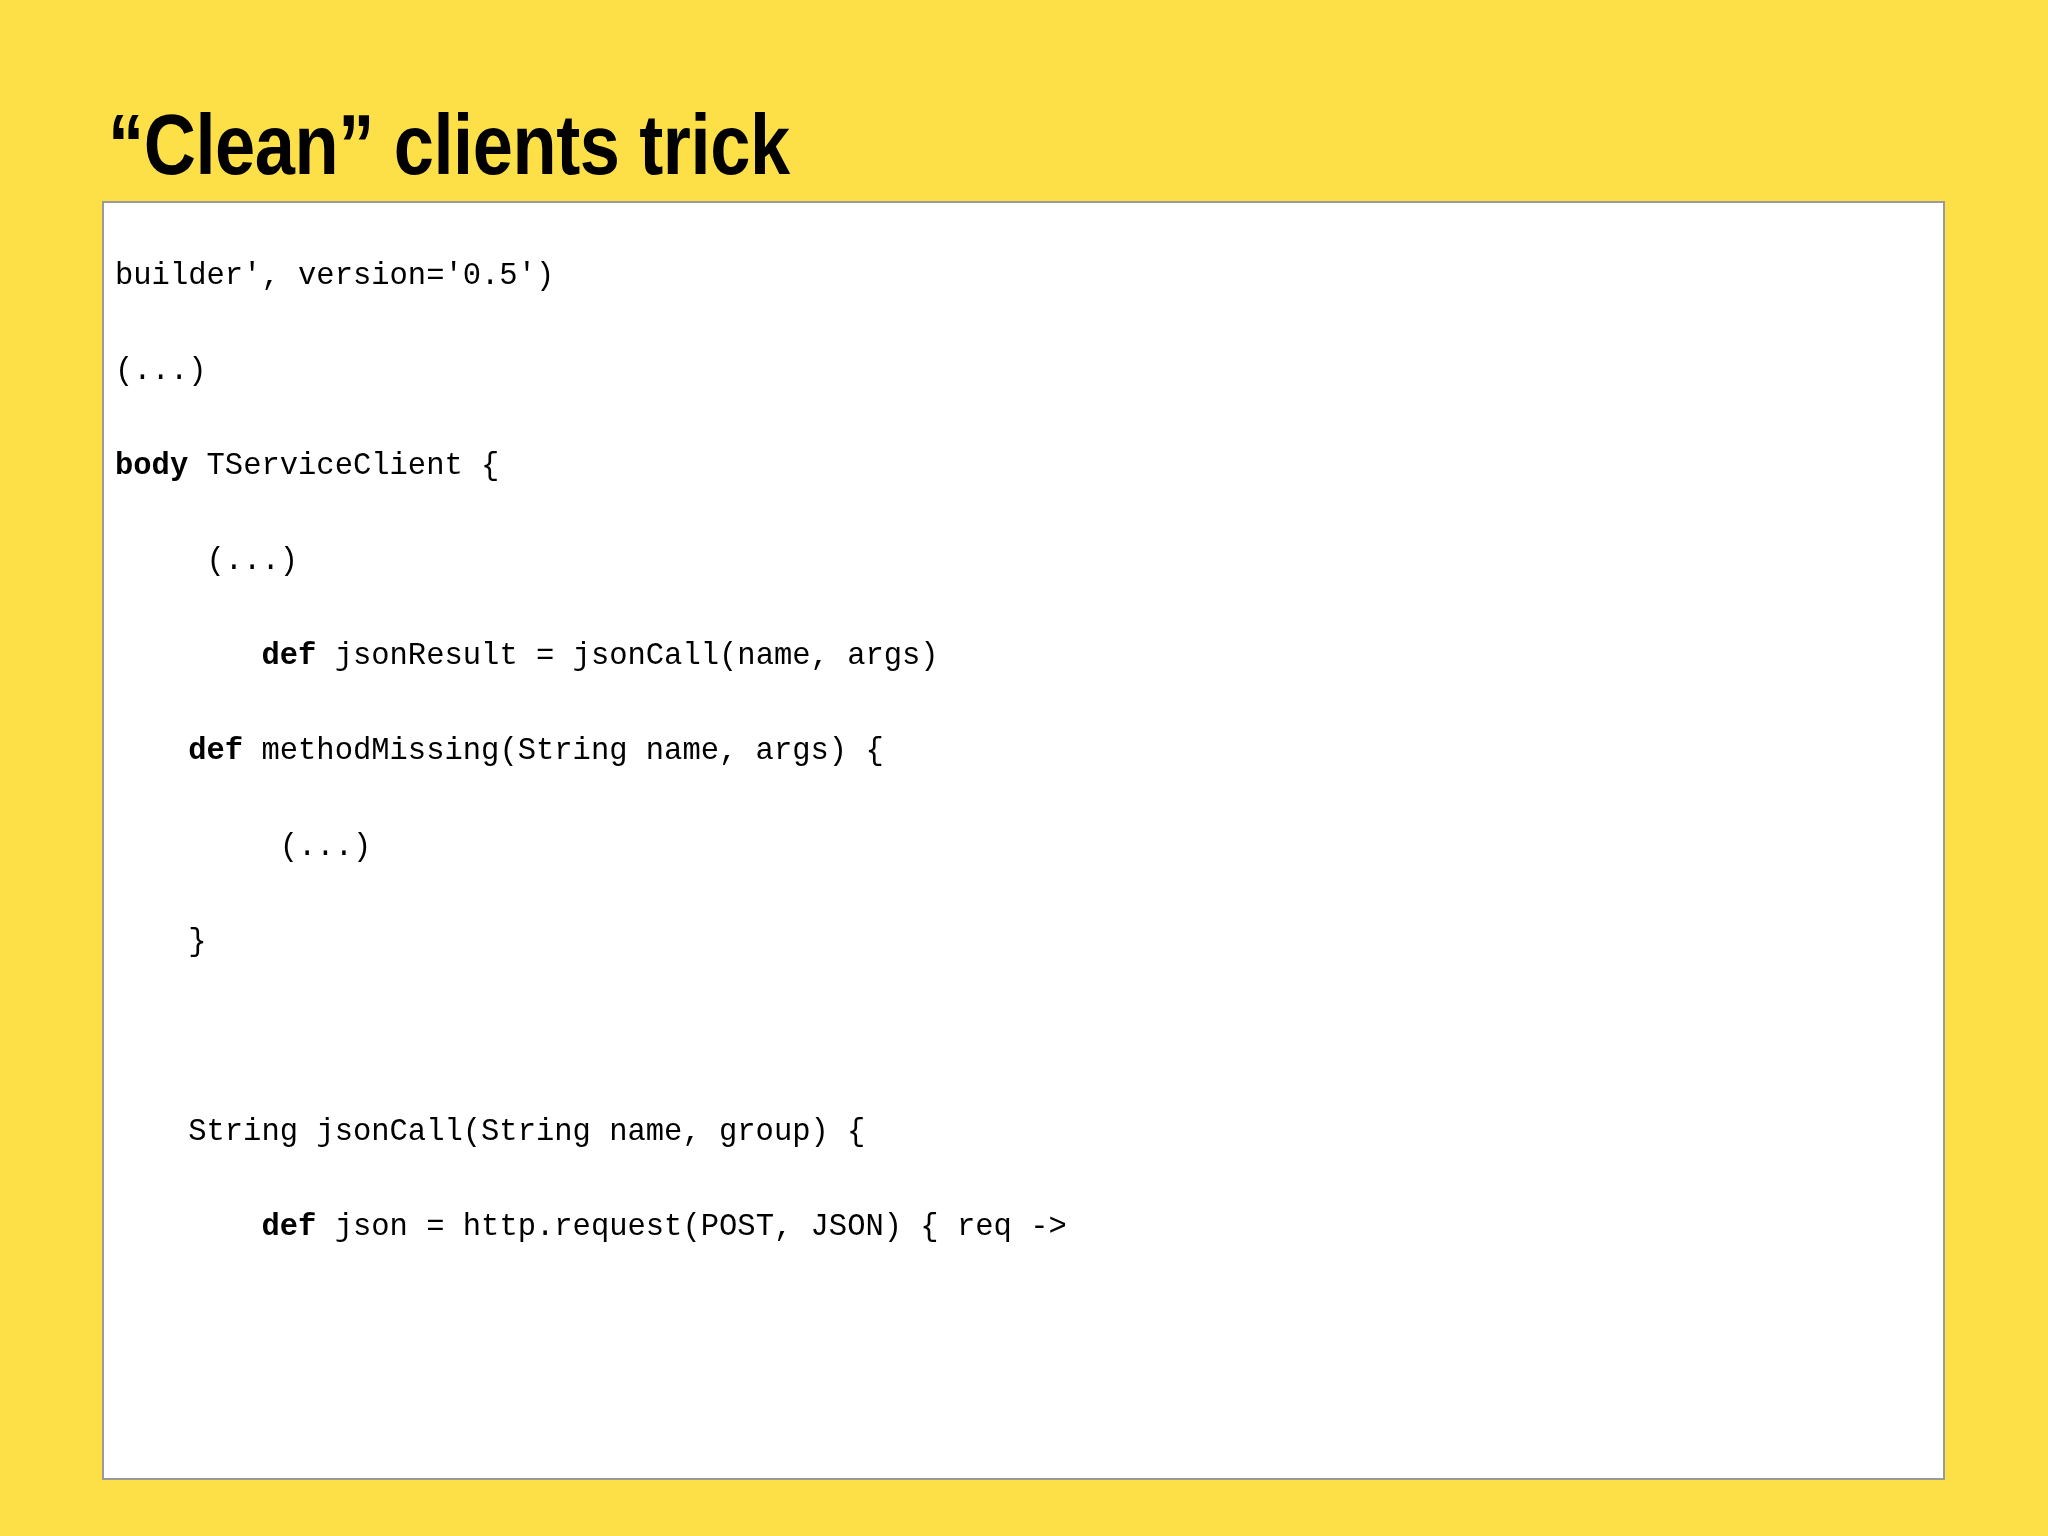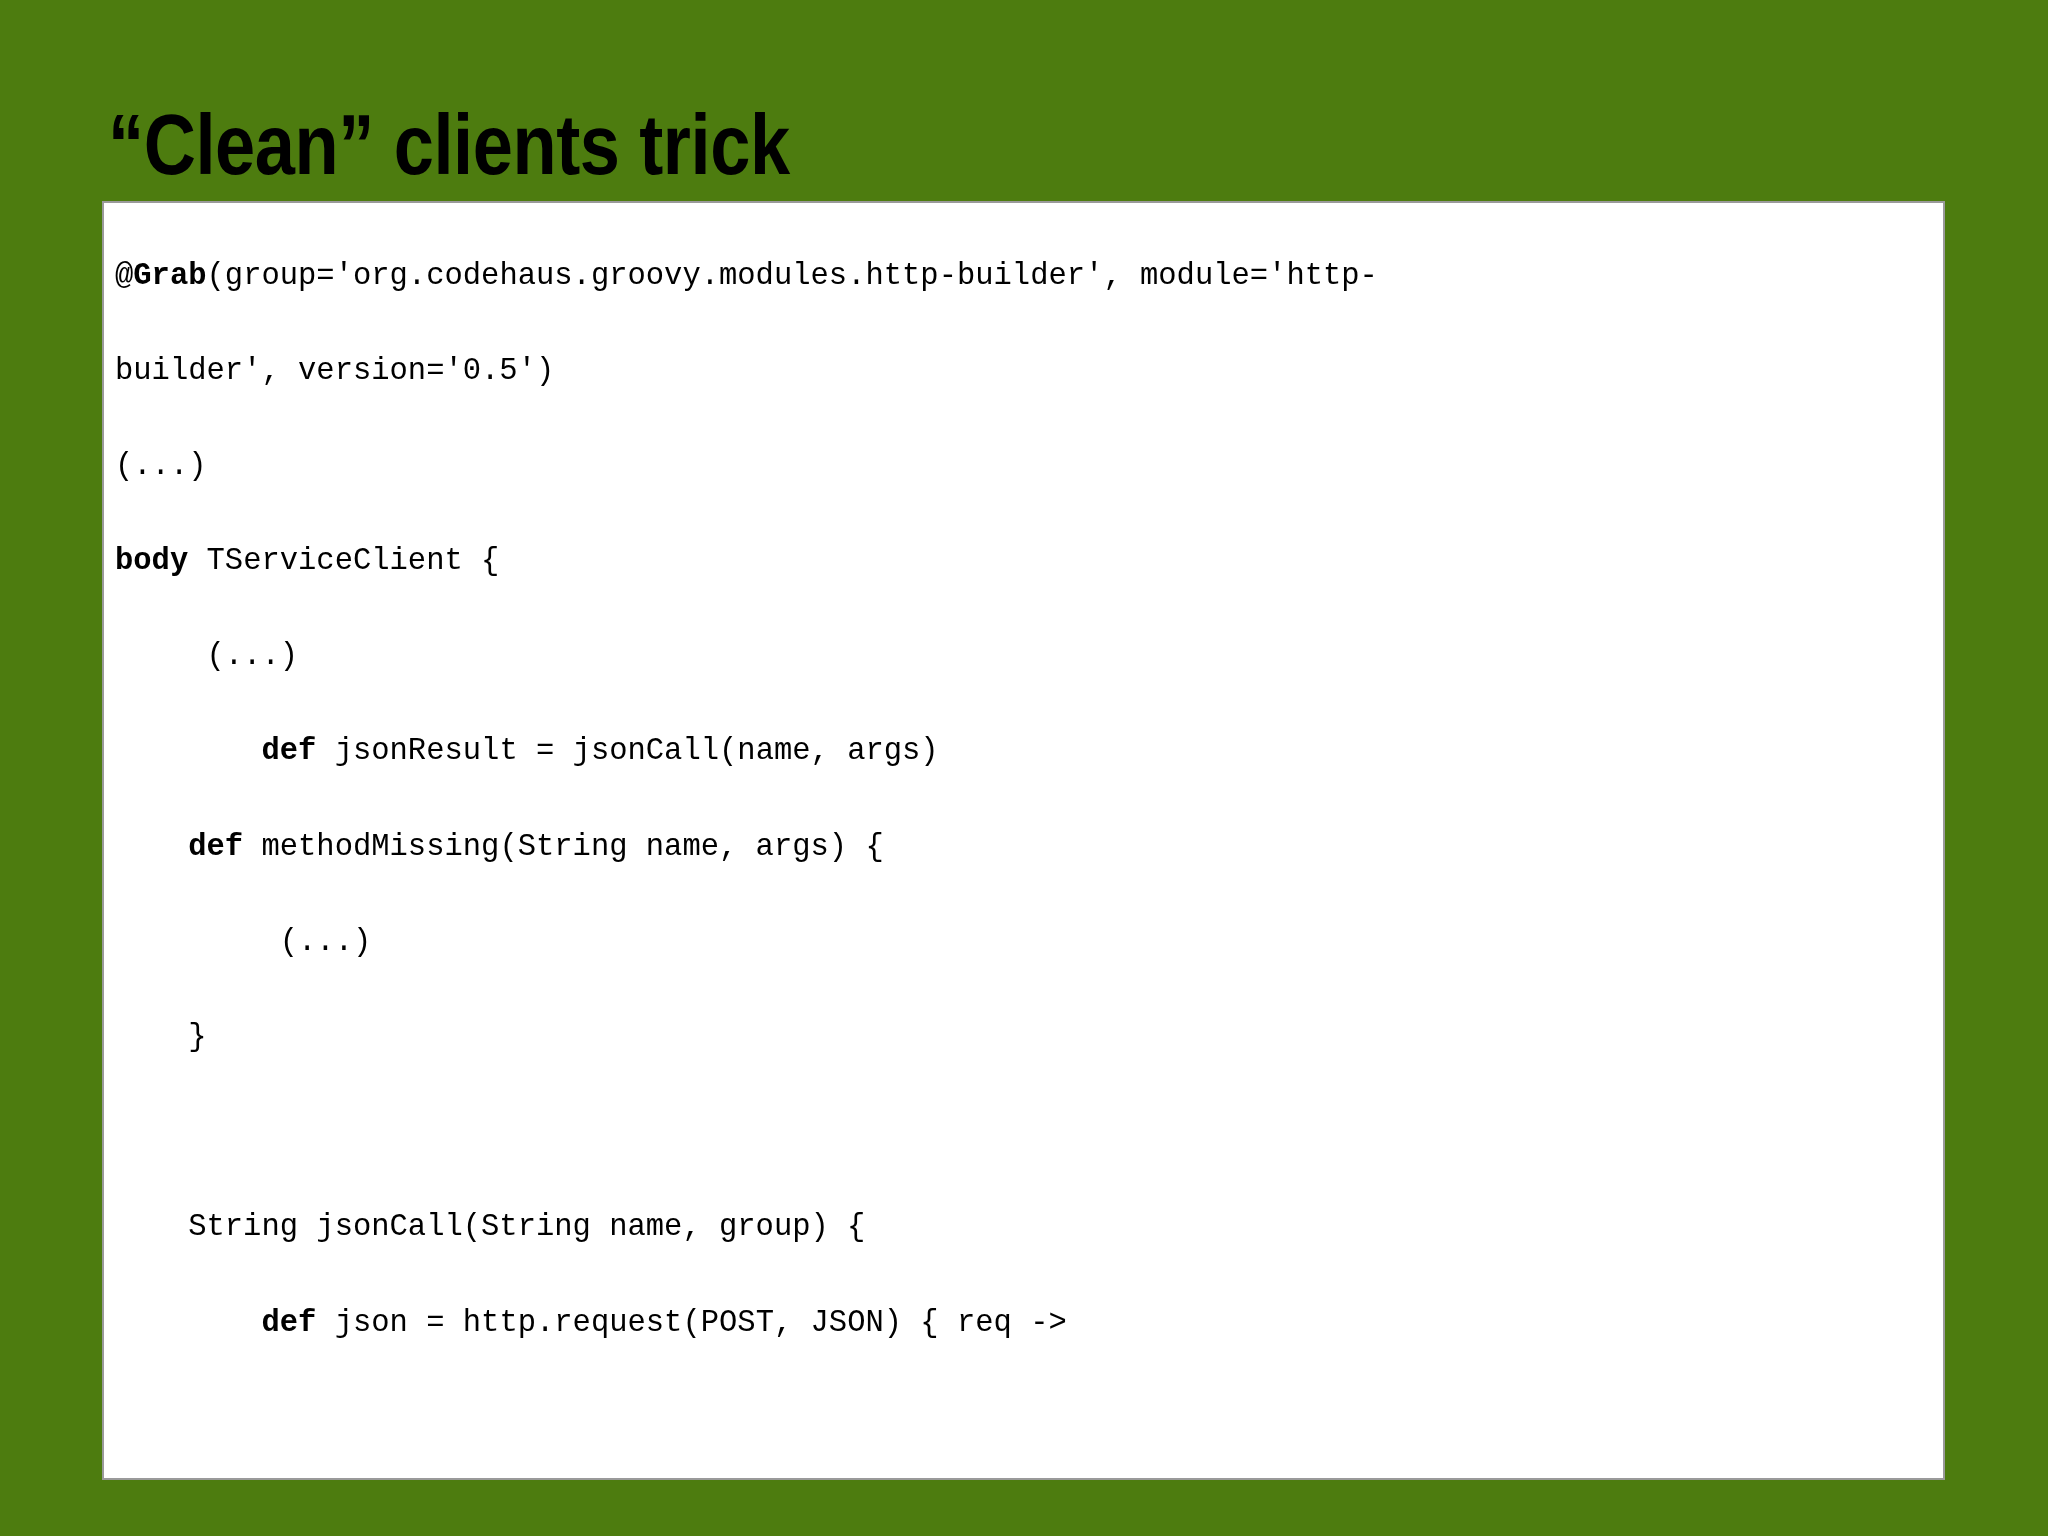--- a/index.html
+++ b/index.html
@@ -11,21 +11,21 @@
     width: 2048px;
     height: 1536px;
     overflow: hidden;
     font-family: "Liberation Sans", sans-serif;
   }
 
   #slide {
     position: relative;
     width: 2048px;
     height: 1536px;
-    background: #4d7c0f;
+    background: #fde047;
   }
 
   
   #slide-title {
     position: absolute;
     left: 108px;
     top: 32px;
     width: 1860px;
     height: 110px;
     font-family: "Liberation Sans", sans-serif;
@@ -78,21 +78,21 @@
 </style>
 </head>
 <body>
 
 <div id="slide">
 
   <h1 id="slide-title">“Clean” clients trick</h1>
 
   <div id="code-box"></div>
 
-  <pre id="code-block"><span class="code-line"><span>@</span><span class="kw">Grab</span><span>(group='org.codehaus.groovy.modules.http-builder', module='http-</span></span>
+  <pre id="code-block">
 <span class="code-line"><span>builder', version='0.5')</span></span>
 <span class="code-line"><span>(...)</span></span>
 <span class="code-line"><span class="kw">body</span><span> TServiceClient {</span></span>
 <span class="code-line"><span>     (...)</span></span>
 <span class="code-line"><span>        </span><span class="kw">def</span><span> jsonResult = jsonCall(name, args)</span></span>
 <span class="code-line"><span>    </span><span class="kw">def</span><span> methodMissing(String name, args) {</span></span>
 <span class="code-line"><span>         (...)</span></span>
 <span class="code-line"><span>    }</span></span>
 <span class="code-line blank"><span></span></span>
 <span class="code-line"><span>    String jsonCall(String name, group) {</span></span>

